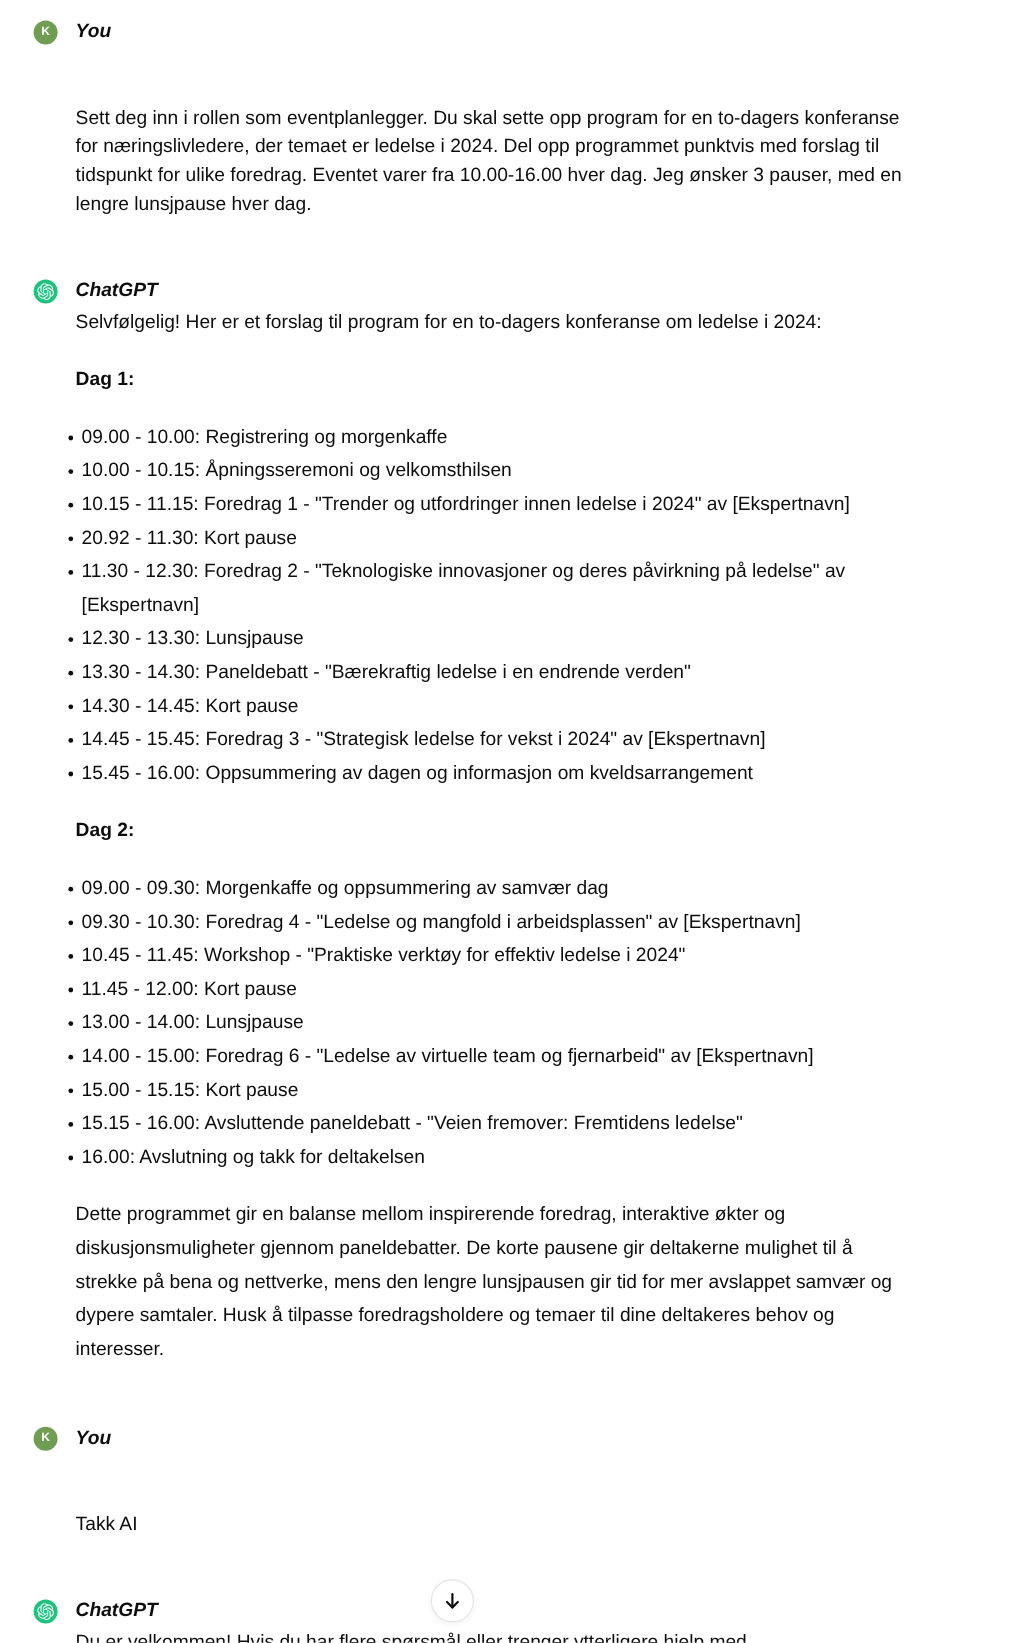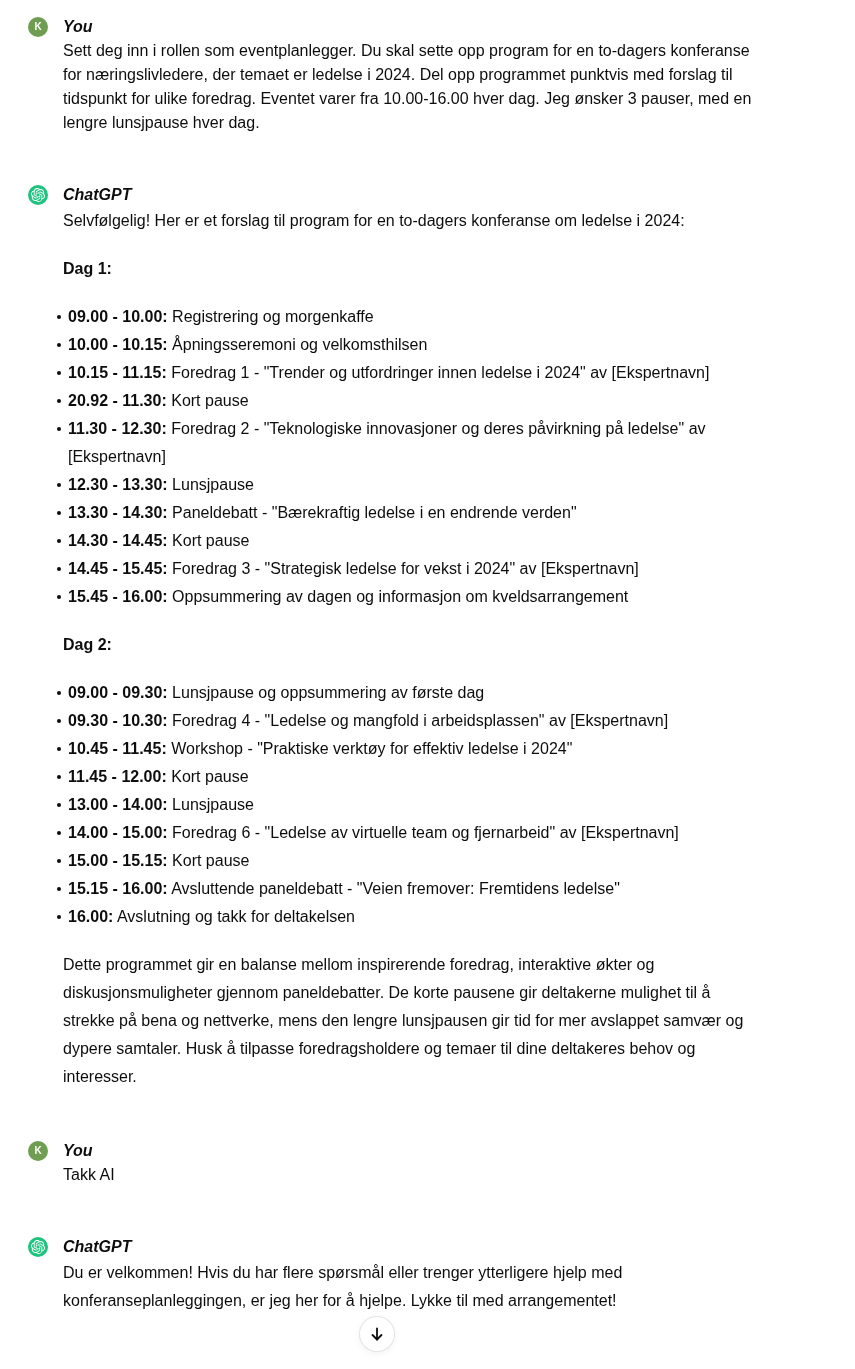--- a/index.html
+++ b/index.html
@@ -36,21 +36,21 @@
     user-select: none;
   }
   .content { flex: 1; max-width: 690px; min-width: 0; }
   .sender {
     font-weight: 700;
     line-height: 24px;
     font-style: italic;
   }
   .content p { margin: 0 0 20px 0; line-height: 28px; }
   .content p:last-child { margin-bottom: 0; }
-  p.body-user { line-height: 24px; }
+  p.body-user { line-height: 24px; margin-top: 48px; }
   p.heading { font-weight: 700; }
   ul.schedule {
     list-style: none;
     margin: 0 0 20px 0;
     padding: 0;
   }
   ul.schedule li {
     position: relative;
     padding-left: 5px;
     line-height: 28px;
@@ -58,21 +58,21 @@
   ul.schedule li::before {
     content: "";
     position: absolute;
     left: -6px;
     top: 12px;
     width: 4px;
     height: 4px;
     border-radius: 50%;
     background: #0d0d0d;
   }
-  .time { font-weight: 700; }
+  .time { font-weight: 400; }
   .scroll-btn {
     position: absolute;
     left: 359px;
     top: 1316px;
     width: 36px;
     height: 36px;
     border-radius: 50%;
     background: #ffffff;
     border: 1px solid rgba(0,0,0,0.10);
     box-shadow: 0 2px 6px rgba(0,0,0,0.05);
@@ -113,21 +113,21 @@
           <li><span class="time">20.92 - 11.30:</span> <span>Kort pause</span></li>
           <li><span class="time">11.30 - 12.30:</span> <span>Foredrag 2 - "Teknologiske innovasjoner og deres påvirkning på ledelse" av [Ekspertnavn]</span></li>
           <li><span class="time">12.30 - 13.30:</span> <span>Lunsjpause</span></li>
           <li><span class="time">13.30 - 14.30:</span> <span>Paneldebatt - "Bærekraftig ledelse i en endrende verden"</span></li>
           <li><span class="time">14.30 - 14.45:</span> <span>Kort pause</span></li>
           <li><span class="time">14.45 - 15.45:</span> <span>Foredrag 3 - "Strategisk ledelse for vekst i 2024" av [Ekspertnavn]</span></li>
           <li><span class="time">15.45 - 16.00:</span> <span>Oppsummering av dagen og informasjon om kveldsarrangement</span></li>
         </ul>
       <p class="heading">Dag 2:</p>
       <ul class="schedule">
-          <li><span class="time">09.00 - 09.30:</span> <span>Lunsjpause og oppsummering av første dag</span></li>
+          <li><span class="time">09.00 - 09.30:</span> <span>Morgenkaffe og oppsummering av samvær dag</span></li>
           <li><span class="time">09.30 - 10.30:</span> <span>Foredrag 4 - "Ledelse og mangfold i arbeidsplassen" av [Ekspertnavn]</span></li>
           <li><span class="time">10.45 - 11.45:</span> <span>Workshop - "Praktiske verktøy for effektiv ledelse i 2024"</span></li>
           <li><span class="time">11.45 - 12.00:</span> <span>Kort pause</span></li>
           <li><span class="time">13.00 - 14.00:</span> <span>Lunsjpause</span></li>
           <li><span class="time">14.00 - 15.00:</span> <span>Foredrag 6 - "Ledelse av virtuelle team og fjernarbeid" av [Ekspertnavn]</span></li>
           <li><span class="time">15.00 - 15.15:</span> <span>Kort pause</span></li>
           <li><span class="time">15.15 - 16.00:</span> <span>Avsluttende paneldebatt - "Veien fremover: Fremtidens ledelse"</span></li>
           <li><span class="time">16.00:</span> <span>Avslutning og takk for deltakelsen</span></li>
         </ul>
       <p>Dette programmet gir en balanse mellom inspirerende foredrag, interaktive økter og diskusjonsmuligheter gjennom paneldebatter. De korte pausene gir deltakerne mulighet til å strekke på bena og nettverke, mens den lengre lunsjpausen gir tid for mer avslappet samvær og dypere samtaler. Husk å tilpasse foredragsholdere og temaer til dine deltakeres behov og interesser.</p>

